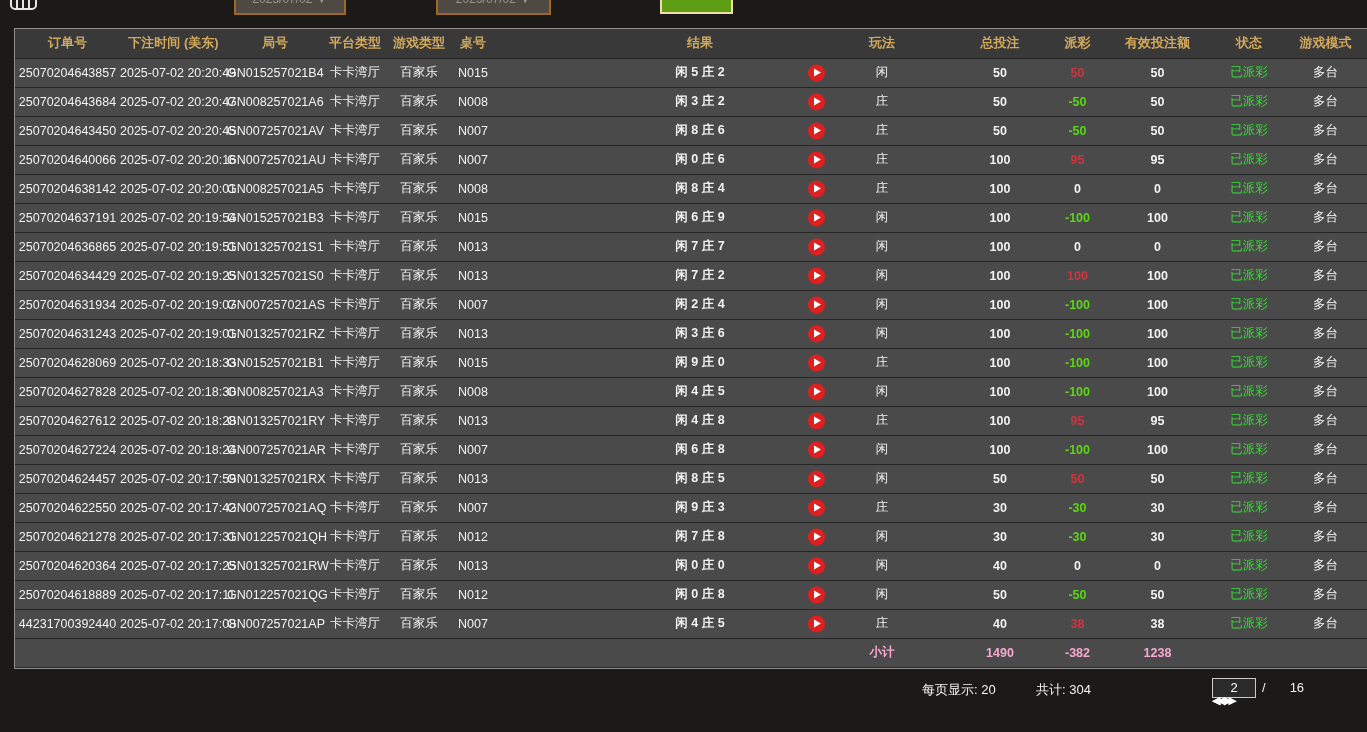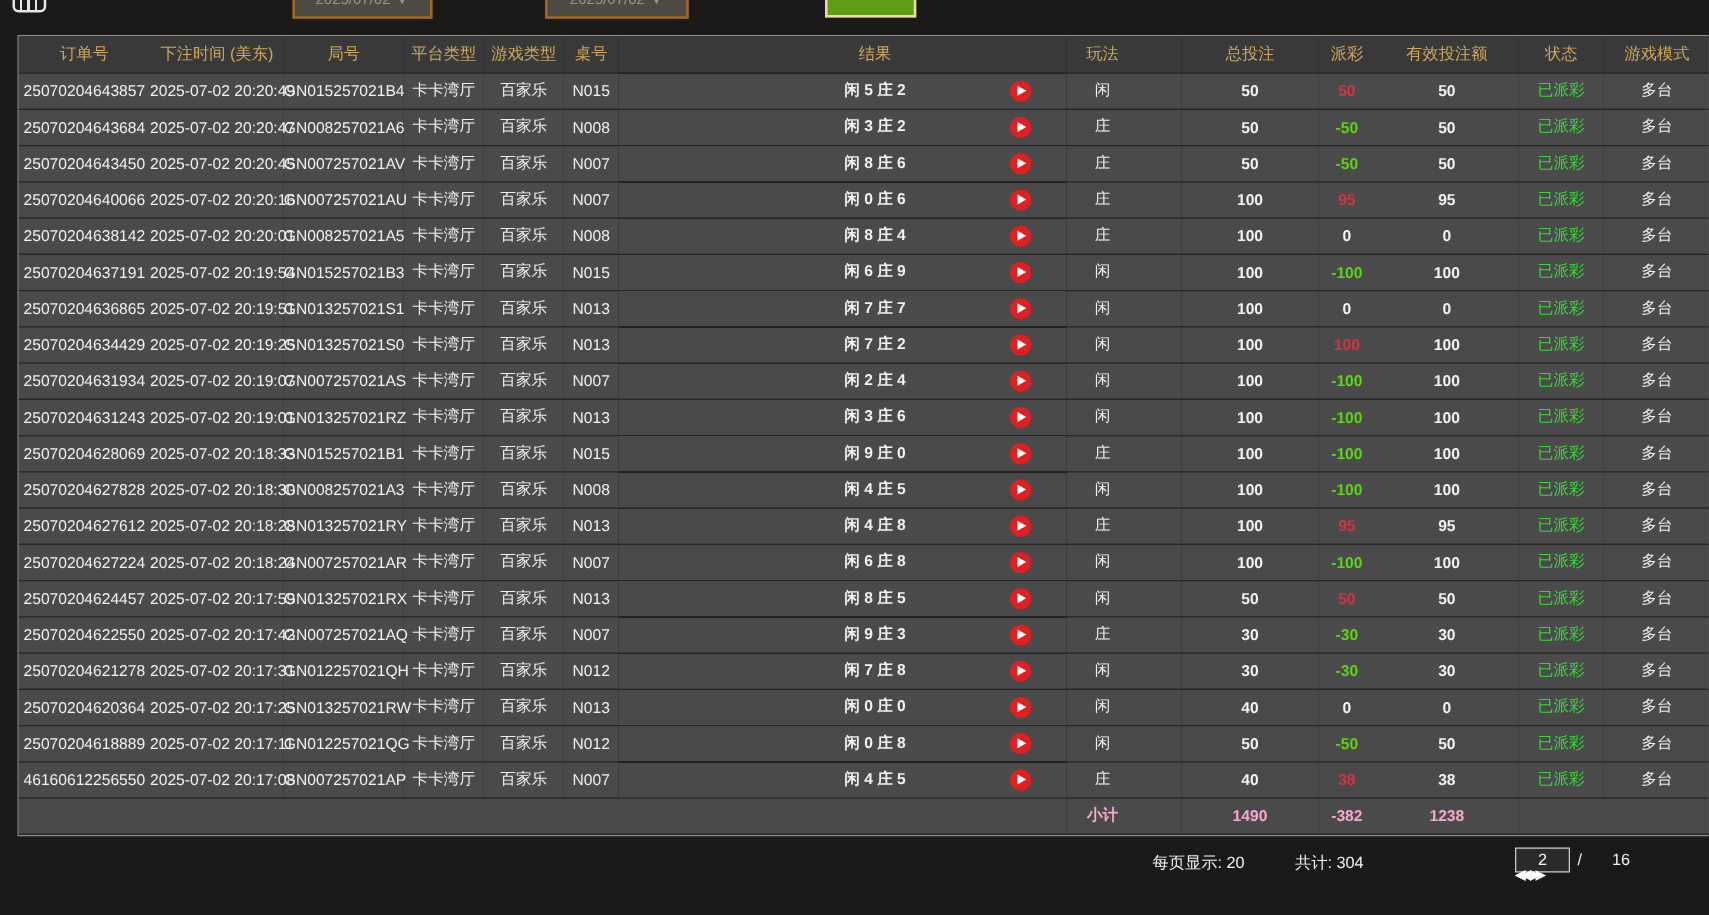--- a/index.html
+++ b/index.html
@@ -30,21 +30,21 @@
     background:#5f9e14; border:2px solid #f0dca8; color:#2c4a05;
     font-size:13px; cursor:pointer;
   }
   
   .table-wrap{
     margin-left:14px; width:1353px;
     border:1px solid #8f8f8f;
   }
   table{ width:100%; border-collapse:collapse; table-layout:fixed; }
   thead th{
-    background:#393939; color:#d2a85c; font-size:13px; font-weight:normal;
+    background:#393939; color:#d2a85c; font-size:13px; font-weight:bold;
     height:29px; text-align:center; white-space:nowrap;
     border-bottom:1px solid #242424;
   }
   tbody td{
     background:#4a4a4a; color:#f2f2f2; font-size:12.5px; height:29px;
     text-align:center; white-space:nowrap;
     border-top:1px solid #6e6e6e; border-bottom:1px solid #262626;
   }
   td.num, .totals td{ font-weight:bold; }
   td.pos{ color:#d03540; }
@@ -464,21 +464,21 @@
       <span class="play-btn"></span>
     </td>
     <td class="play-col">闲</td>
     <td class="num">50</td>
     <td class="num neg">-50</td>
     <td class="num">50</td>
     <td class="status-cell">已派彩</td>
     <td>多台</td>
   </tr>
         <tr>
-    <td>46160612256550</td>
+    <td>44231700392440</td>
     <td>2025-07-02 20:17:08</td>
     <td>GN007257021AP</td>
     <td>卡卡湾厅</td>
     <td>百家乐</td>
     <td>N007</td>
     <td class="result-cell num">
       <span>闲 4 庄 5</span>
       <span class="play-btn"></span>
     </td>
     <td class="play-col">庄</td>

